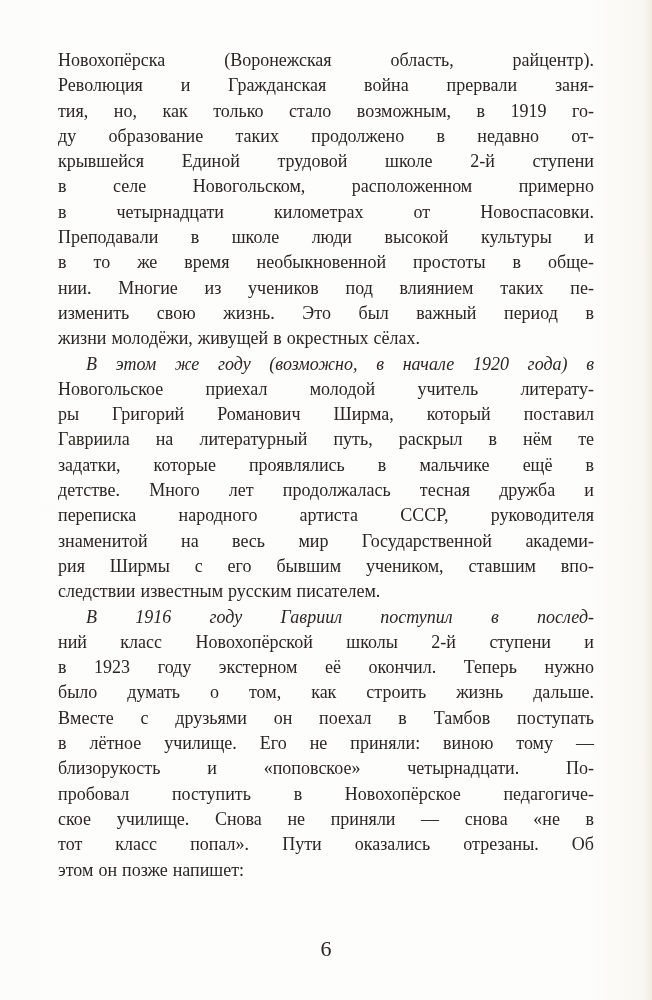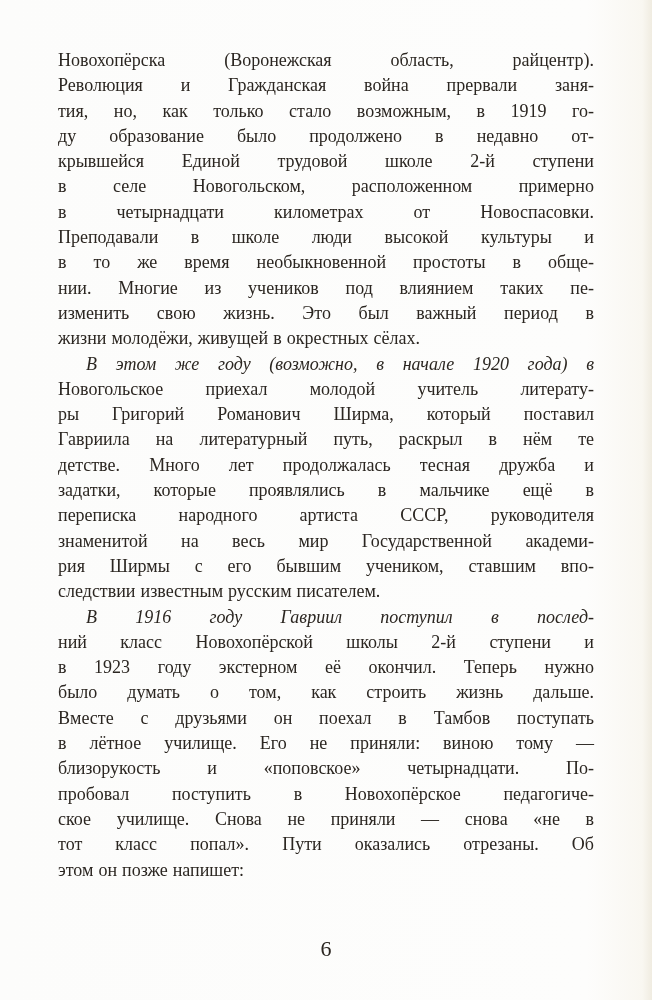--- a/index.html
+++ b/index.html
@@ -63,37 +63,37 @@
 </style>
 </head>
 <body>
 
 <div class="page">
   <div class="textblock">
       <div class="paragraph">
         <div class="line">Новохопёрска (Воронежская область, райцентр).</div>
         <div class="line">Революция и Гражданская война прервали заня-</div>
         <div class="line">тия, но, как только стало возможным, в 1919 го-</div>
-        <div class="line">ду образование было продолжено в недавно от-</div>
+        <div class="line">ду образование таких продолжено в недавно от-</div>
         <div class="line">крывшейся Единой трудовой школе 2-й ступени</div>
         <div class="line">в селе Новогольском, расположенном примерно</div>
         <div class="line">в четырнадцати километрах от Новоспасовки.</div>
         <div class="line">Преподавали в школе люди высокой культуры и</div>
         <div class="line">в то же время необыкновенной простоты в обще-</div>
         <div class="line">нии. Многие из учеников под влиянием таких пе-</div>
         <div class="line">изменить свою жизнь. Это был важный период в</div>
         <div class="line last">жизни молодёжи, живущей в окрестных сёлах.</div>
       </div>
       <div class="paragraph">
         <div class="line indent">В этом же году (возможно, в начале 1920 года) в</div>
         <div class="line">Новогольское приехал молодой учитель литерату-</div>
         <div class="line">ры Григорий Романович Ширма, который поставил</div>
         <div class="line">Гавриила на литературный путь, раскрыл в нём те</div>
+        <div class="line">задатки, которые проявлялись в мальчике ещё в</div>
         <div class="line">детстве. Много лет продолжалась тесная дружба и</div>
-        <div class="line">задатки, которые проявлялись в мальчике ещё в</div>
         <div class="line">переписка народного артиста СССР, руководителя</div>
         <div class="line">знаменитой на весь мир Государственной академи-</div>
         <div class="line">рия Ширмы с его бывшим учеником, ставшим впо-</div>
         <div class="line last">следствии известным русским писателем.</div>
       </div>
       <div class="paragraph">
         <div class="line indent">В 1916 году Гавриил поступил в послед-</div>
         <div class="line">ний класс Новохопёрской школы 2-й ступени и</div>
         <div class="line">в 1923 году экстерном её окончил. Теперь нужно</div>
         <div class="line">было думать о том, как строить жизнь дальше.</div>

